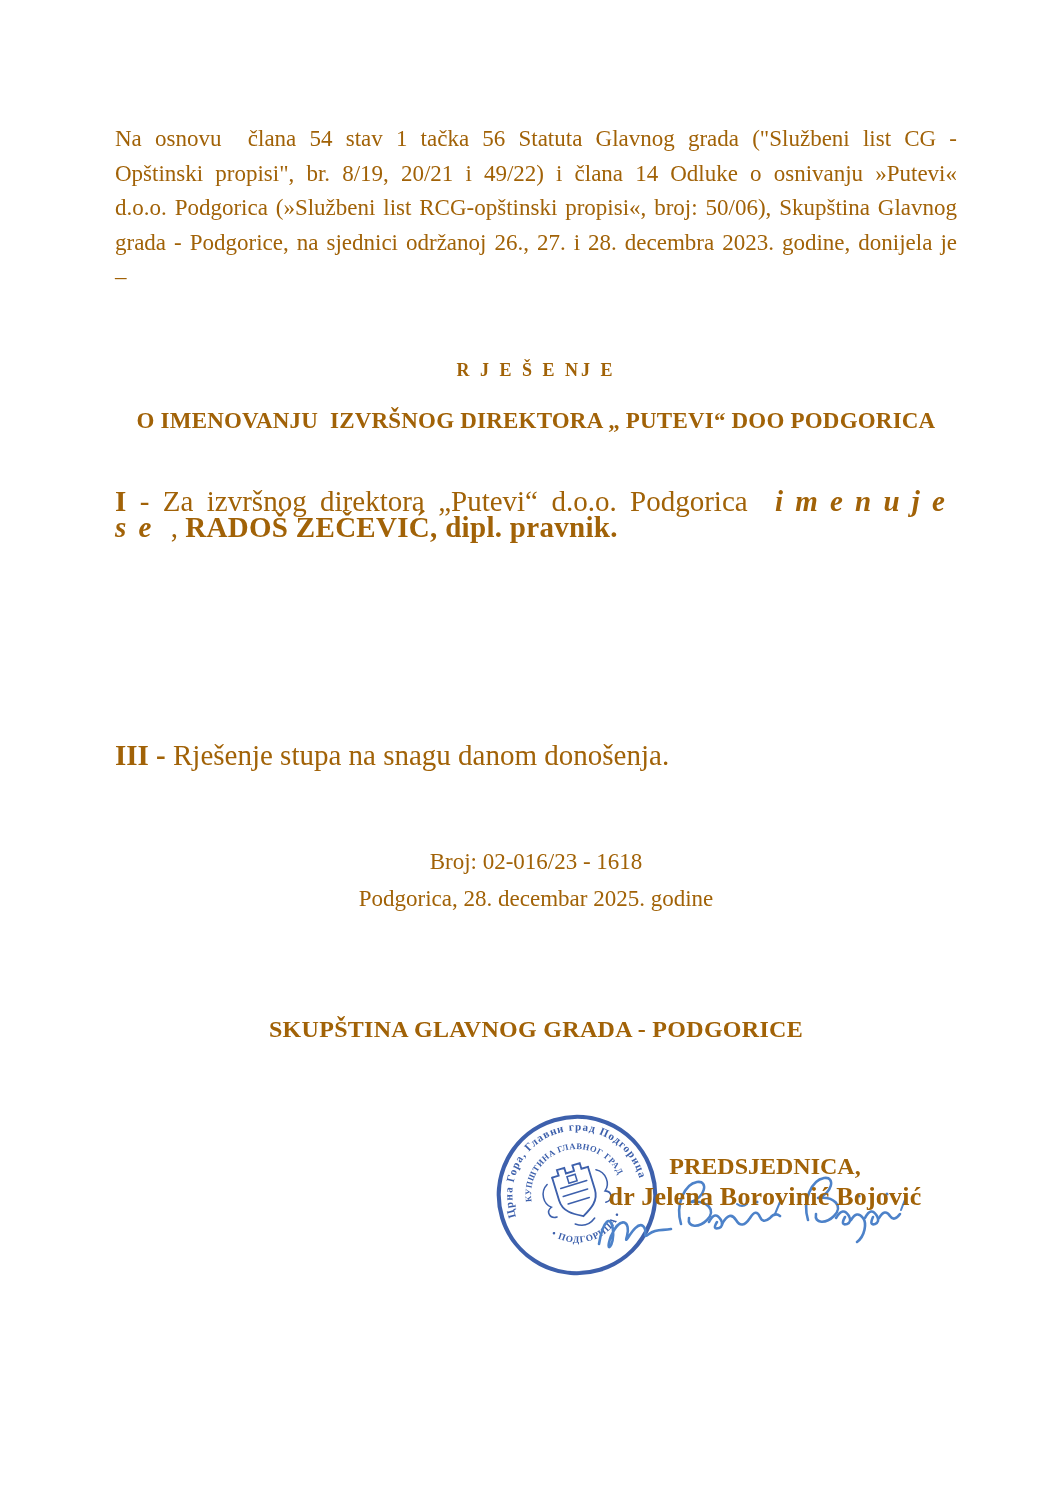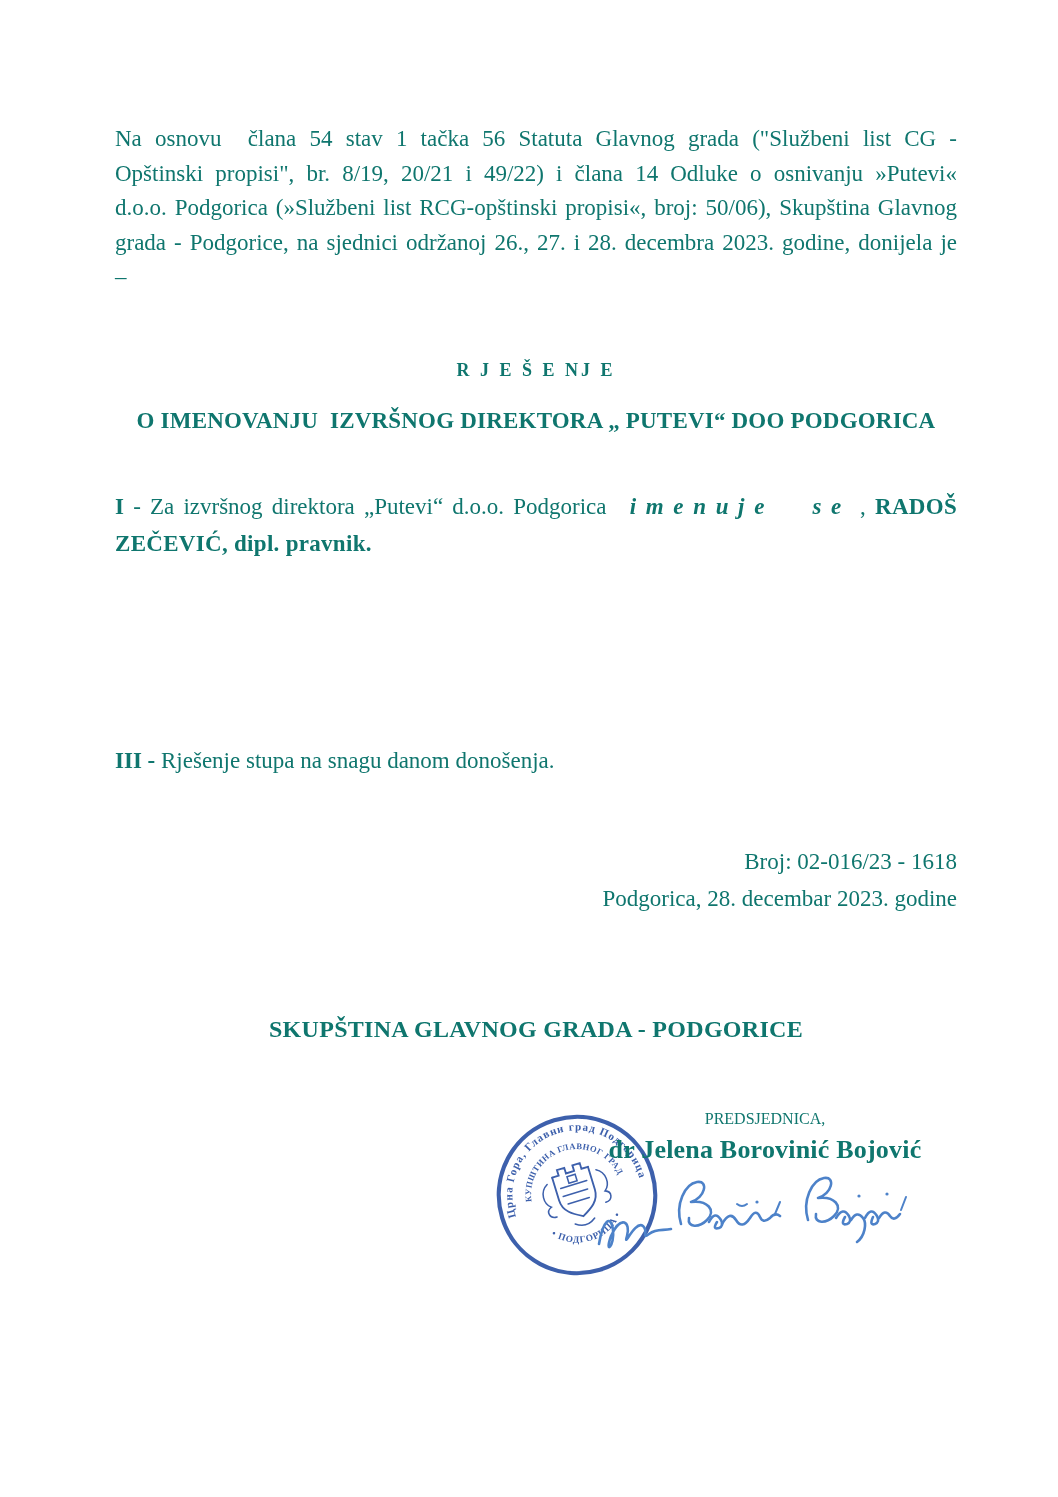--- a/index.html
+++ b/index.html
@@ -2,21 +2,21 @@
 <html><head>
 <meta charset="utf-8">
 <style>
   html, body { margin: 0; padding: 0; background: #ffffff; }
   .page {
     position: relative;
     width: 1058px;
     height: 1497px;
     background: #ffffff;
     font-family: "Liberation Serif", "DejaVu Serif", serif;
-    color: #0f766e;
+    color: #a16207;
     overflow: hidden;
   }
   .col { position: absolute; left: 115px; width: 842px; }
   p, h1, h2 { margin: 0; padding: 0; }
 
   .intro {
     top: 122px;
     font-size: 23px;
     line-height: 34.5px;
     text-align: justify;
@@ -33,59 +33,59 @@
   .subtitle {
     top: 408px;
     font-size: 23px;
     font-weight: bold;
     text-align: center;
     white-space: pre-wrap;
     letter-spacing: 0.2px;
     font-family: Liberation Serif, serif;
   }
   .article {
-    font-size: 23px;
-    line-height: 37px;
+    font-size: 29px;
+    line-height: 26px;
     text-align: justify;
   }
   .art1 { top: 488px; }
   .art2 { top: 608px; word-spacing: 7px; }
   .art3 { top: 742px; text-align: left; }
   .article b.lbl { font-weight: bold; }
   .emph {
     font-weight: bold;
     font-style: italic;
     letter-spacing: 0.42em;
     word-spacing: 0.85em;
     margin-left: 14px;
   }
   .appointee { font-weight: bold; letter-spacing: 0.3px; }
 
   .refblock {
     top: 843px;
     font-size: 23px;
     line-height: 37px;
-    text-align: right;
+    text-align: center;
   }
   .issuer {
     top: 1016px;
     font-size: 24px;
     font-weight: bold;
     text-align: center;
     letter-spacing: 0.3px;
   }
   .sig-block {
     position: absolute;
     left: 580px;
     top: 1104px;
     width: 370px;
     text-align: center;
     z-index: 3;
   }
-  .sig-role { font-size: 16px; font-weight: normal; line-height: 30px; }
+  .sig-role { font-size: 24px; font-weight: bold; line-height: 30px; margin-top: 47px; }
   .sig-name { font-size: 26px; font-weight: bold; line-height: 32px; letter-spacing: 0.2px; }
 
   .stamp {
     position: absolute;
     left: 492px;
     top: 1110px;
     width: 170px;
     height: 170px;
     z-index: 1;
     opacity: 0.92;
@@ -110,21 +110,21 @@
 
   <h2 class="col subtitle">O IMENOVANJU  IZVRŠNOG DIREKTORA „ PUTEVI“ DOO PODGORICA</h2>
 
   <p class="col article art1"><b class="lbl">I</b><span> - Za izvršnog direktora „Putevi“ d.o.o. Podgorica </span><span class="emph">imenuje se</span><span> , </span><b class="appointee">RADOŠ ZEČEVIĆ, dipl. pravnik.</b></p>
 
 
   <p class="col article art3"><b class="lbl">III -</b><span> Rješenje stupa na snagu danom donošenja.</span></p>
 
   <div class="col refblock">
     <div>Broj: 02-016/23 - 1618</div>
-    <div>Podgorica, 28. decembar 2023. godine</div>
+    <div>Podgorica, 28. decembar 2025. godine</div>
   </div>
 
   <div class="col issuer">SKUPŠTINA GLAVNOG GRADA - PODGORICE</div>
 
   <div class="sig-block">
     <div class="sig-role">PREDSJEDNICA,</div>
     <div class="sig-name">dr Jelena Borovinić Bojović</div>
   </div>
 
   <svg class="stamp" viewBox="0 0 200 200" xmlns="http://www.w3.org/2000/svg">

